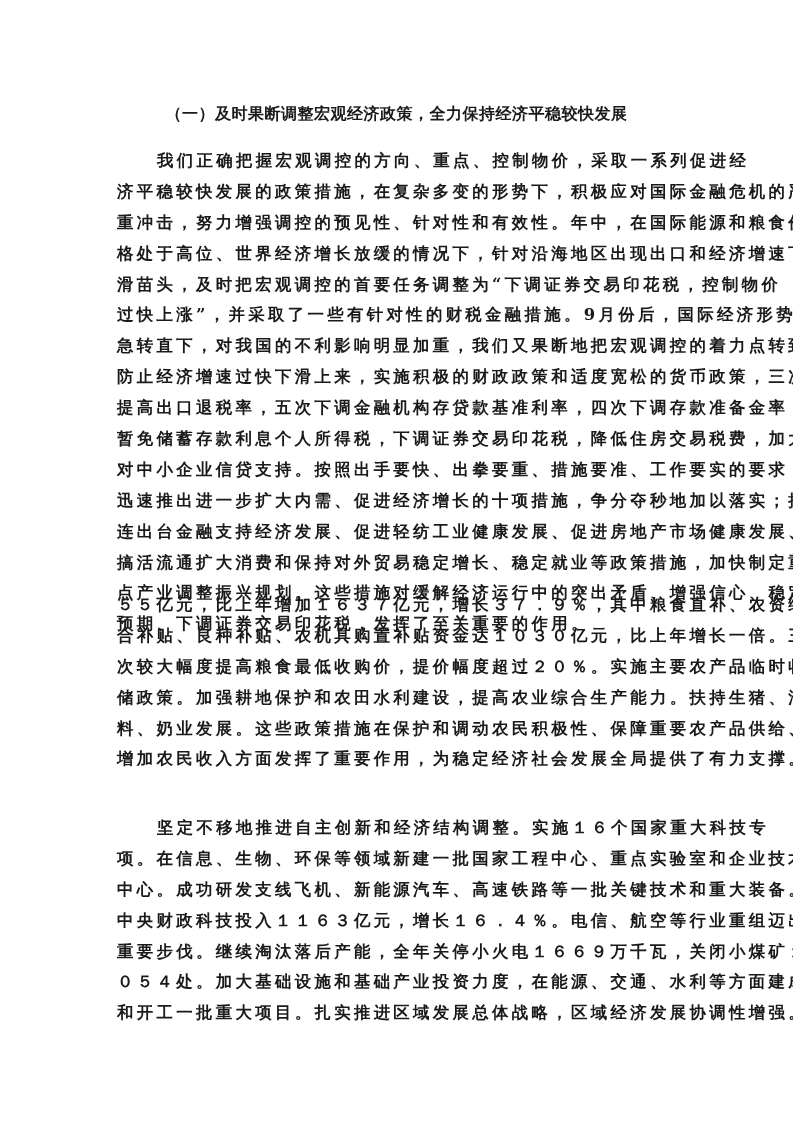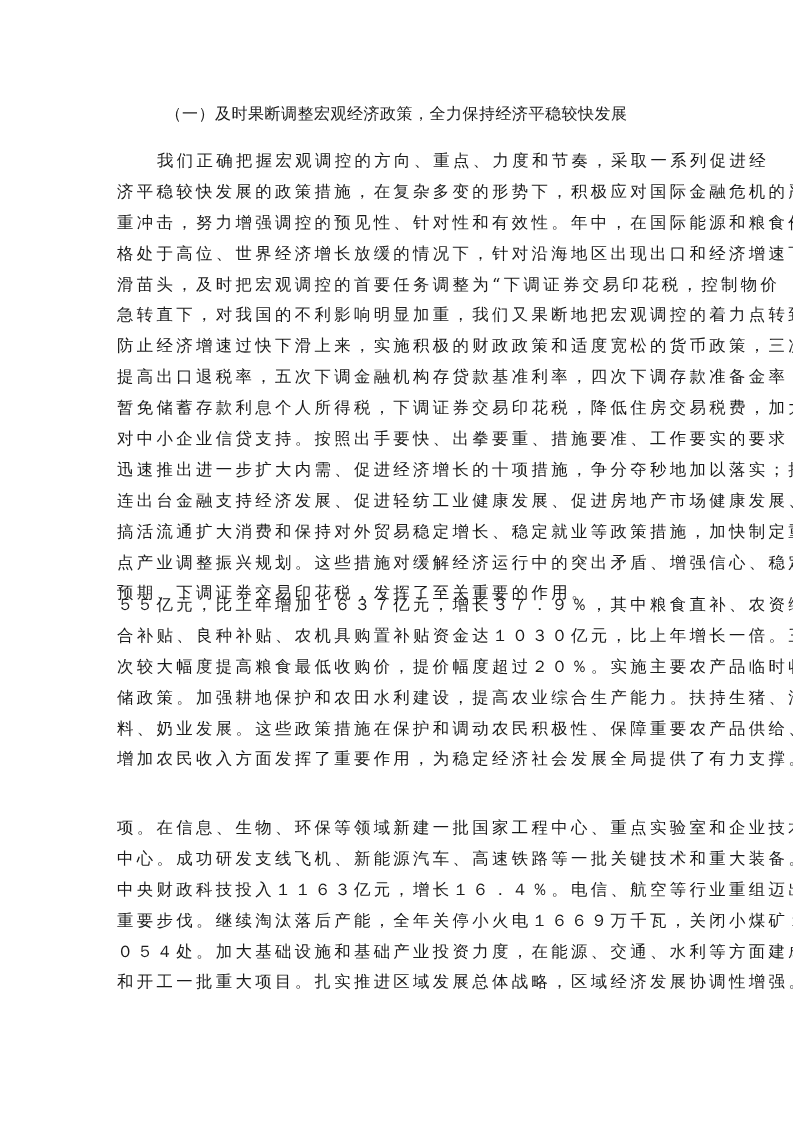--- a/index.html
+++ b/index.html
@@ -1,21 +1,21 @@
 <!DOCTYPE html>
 <html><head>
 <meta charset="utf-8">
 <style>
   html, body { margin: 0; padding: 0; background: #ffffff; }
   body {
     width: 793px; height: 1122px; position: relative; overflow: hidden;
     font-family: "DejaVu Serif", "Liberation Serif", serif;
     color: #1a1a1a;
   }
-  .page { position: absolute; left: 0; top: 0; width: 793px; height: 1122px; }
+  .page { position: absolute; left: 0; top: 0; width: 793px; height: 1122px; font-weight: bold; }
   .title {
     position: absolute; left: 0; width: 793px; top: 101px;
     text-align: center; font-size: 16px; line-height: 26px;
     letter-spacing: 0.5px;
   }
   .para { position: absolute; left: 117px; width: 560px; }
   .line {
     display: block; height: 30.9px; line-height: 30.9px;
     font-size: 16.4px; white-space: nowrap; letter-spacing: 3.35px;
   }
@@ -25,25 +25,26 @@
   #p3 { top: 813px; }
 </style>
 </head>
 <body>
 
 <div class="page">
 
   <div class="title">（一）及时果断调整宏观经济政策，全力保持经济平稳较快发展</div>
 
   <div class="para" id="p1">
-    <span class="line indent">我们正确把握宏观调控的方向、重点、力度和节奏，采取一系列促进经</span>
+    <span class="line indent">我们正确把握宏观调控的方向、重点、控制物价，采取一系列促进经</span>
     <span class="line">济平稳较快发展的政策措施，在复杂多变的形势下，积极应对国际金融危机的严</span>
     <span class="line">重冲击，努力增强调控的预见性、针对性和有效性。年中，在国际能源和粮食价</span>
     <span class="line">格处于高位、世界经济增长放缓的情况下，针对沿海地区出现出口和经济增速下</span>
     <span class="line">滑苗头，及时把宏观调控的首要任务调整为“下调证券交易印花税，控制物价</span>
+    <span class="line">过快上涨”，并采取了一些有针对性的财税金融措施。9月份后，国际经济形势</span>
     <span class="line">急转直下，对我国的不利影响明显加重，我们又果断地把宏观调控的着力点转到</span>
     <span class="line">防止经济增速过快下滑上来，实施积极的财政政策和适度宽松的货币政策，三次</span>
     <span class="line">提高出口退税率，五次下调金融机构存贷款基准利率，四次下调存款准备金率，</span>
     <span class="line">暂免储蓄存款利息个人所得税，下调证券交易印花税，降低住房交易税费，加大</span>
     <span class="line">对中小企业信贷支持。按照出手要快、出拳要重、措施要准、工作要实的要求，</span>
     <span class="line">迅速推出进一步扩大内需、促进经济增长的十项措施，争分夺秒地加以落实；接</span>
     <span class="line">连出台金融支持经济发展、促进轻纺工业健康发展、促进房地产市场健康发展、</span>
     <span class="line">搞活流通扩大消费和保持对外贸易稳定增长、稳定就业等政策措施，加快制定重</span>
     <span class="line">点产业调整振兴规划。这些措施对缓解经济运行中的突出矛盾、增强信心、稳定</span>
     <span class="line">预期、下调证券交易印花税，发挥了至关重要的作用。</span>
@@ -52,20 +53,21 @@
   <div class="para" id="p2">
     <span class="line">５５亿元，比上年增加１６３７亿元，增长３７．９％，其中粮食直补、农资综</span>
     <span class="line">合补贴、良种补贴、农机具购置补贴资金达１０３０亿元，比上年增长一倍。三</span>
     <span class="line">次较大幅度提高粮食最低收购价，提价幅度超过２０％。实施主要农产品临时收</span>
     <span class="line">储政策。加强耕地保护和农田水利建设，提高农业综合生产能力。扶持生猪、油</span>
     <span class="line">料、奶业发展。这些政策措施在保护和调动农民积极性、保障重要农产品供给、</span>
     <span class="line">增加农民收入方面发挥了重要作用，为稳定经济社会发展全局提供了有力支撑。</span>
   </div>
 
   <div class="para" id="p3">
+    <span class="line indent">坚定不移地推进自主创新和经济结构调整。实施１６个国家重大科技专</span>
     <span class="line">项。在信息、生物、环保等领域新建一批国家工程中心、重点实验室和企业技术</span>
     <span class="line">中心。成功研发支线飞机、新能源汽车、高速铁路等一批关键技术和重大装备。</span>
     <span class="line">中央财政科技投入１１６３亿元，增长１６．４％。电信、航空等行业重组迈出</span>
     <span class="line">重要步伐。继续淘汰落后产能，全年关停小火电１６６９万千瓦，关闭小煤矿１</span>
     <span class="line">０５４处。加大基础设施和基础产业投资力度，在能源、交通、水利等方面建成</span>
     <span class="line">和开工一批重大项目。扎实推进区域发展总体战略，区域经济发展协调性增强。</span>
   </div>
 
 </div>
 

